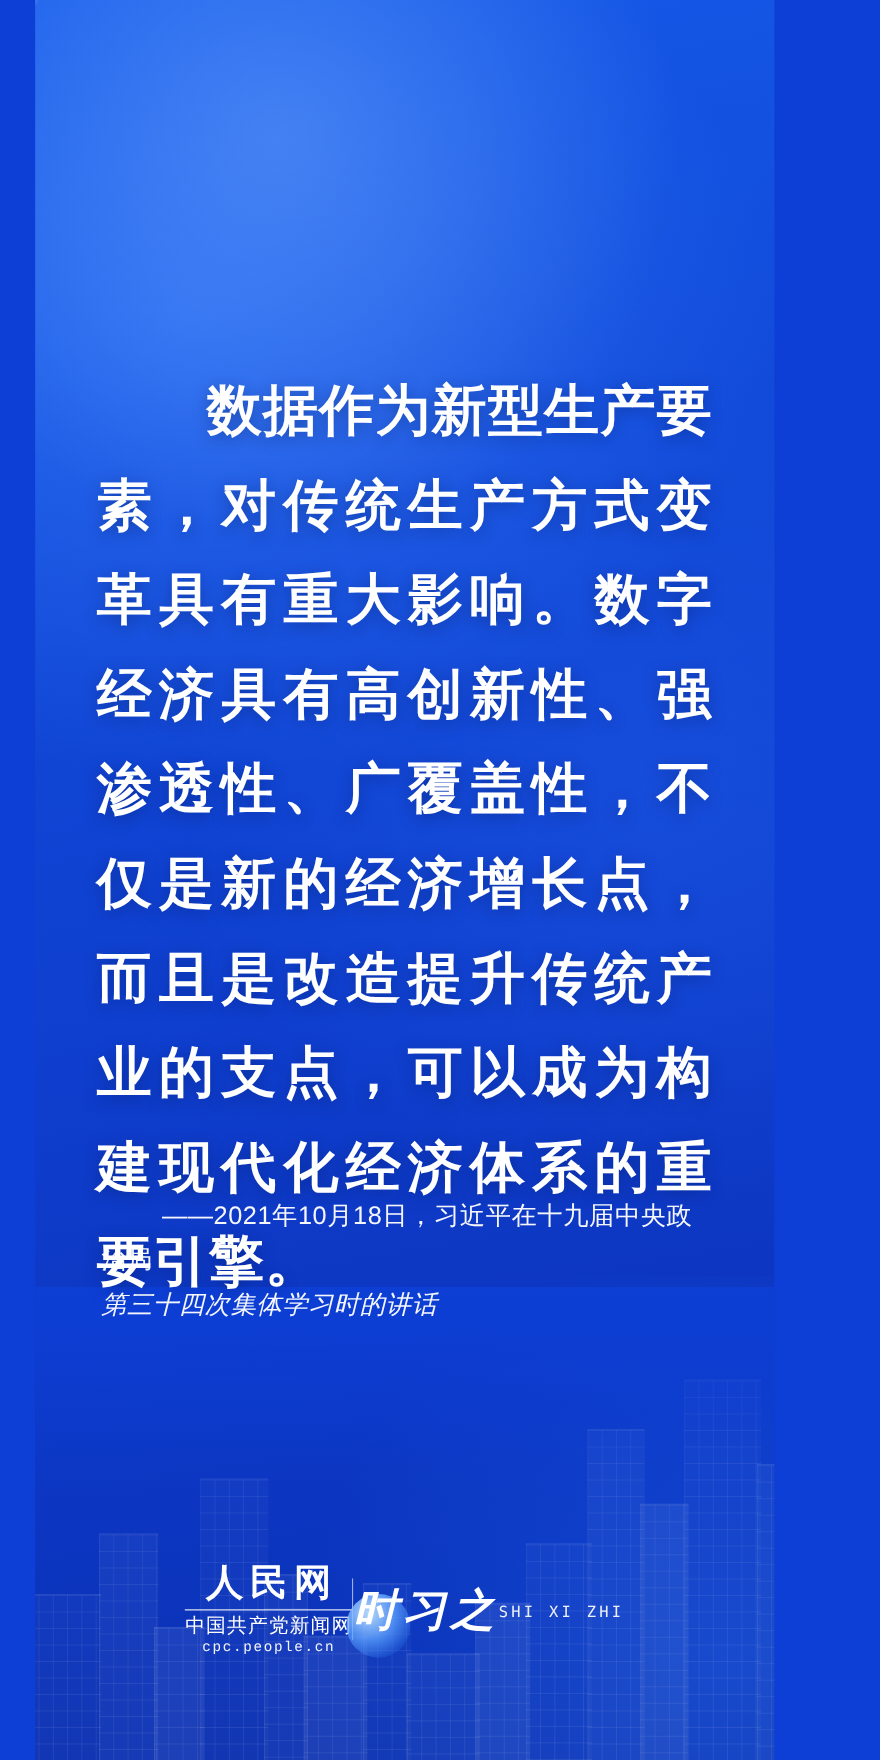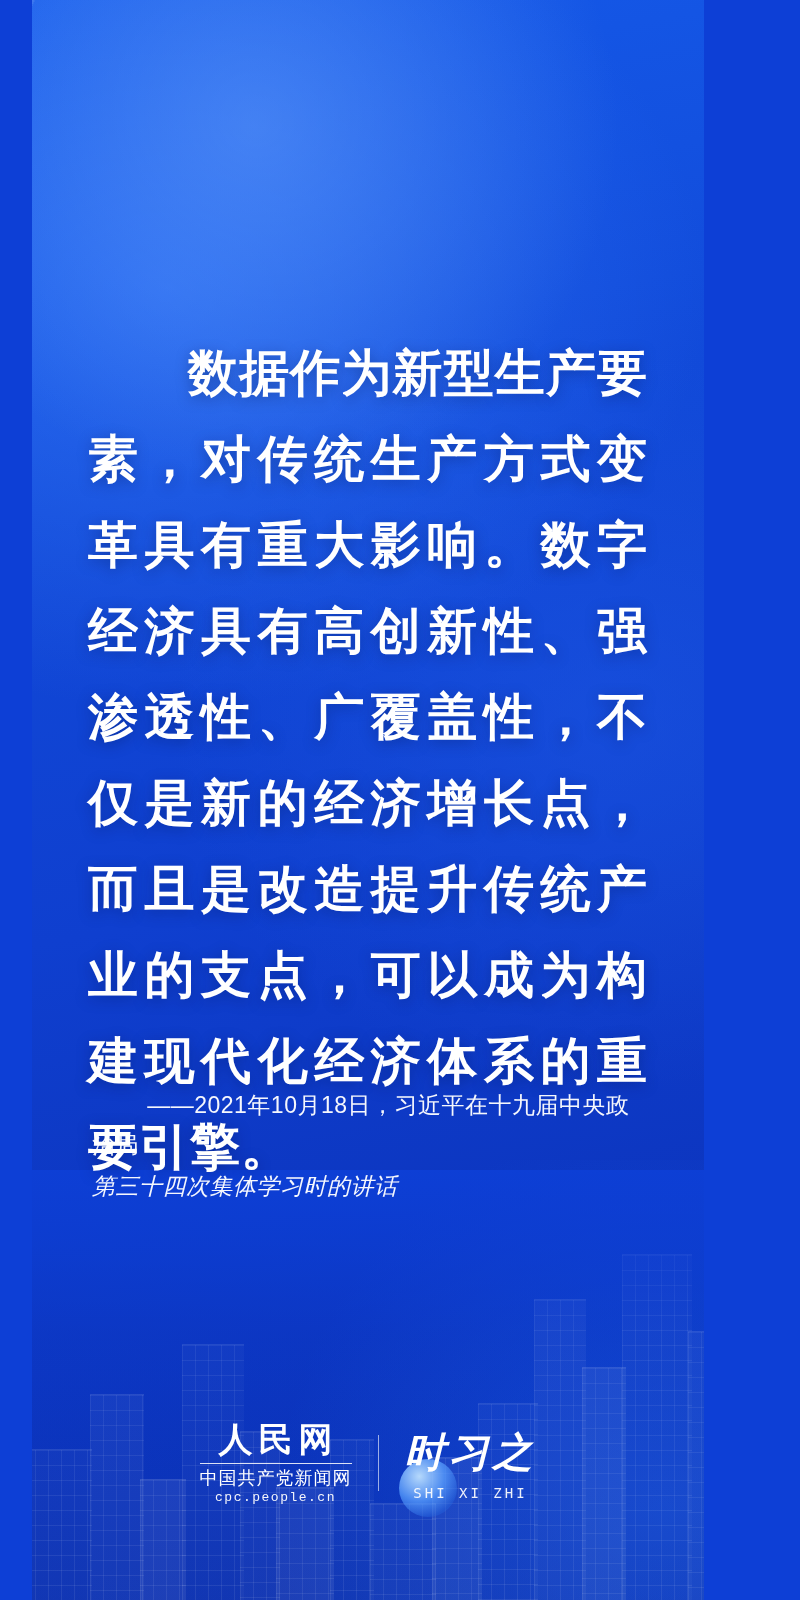--- a/index.html
+++ b/index.html
@@ -107,21 +107,20 @@
   .attribution .line2 { display: block; font-style: italic; }
 
   
   .footer {
     position: absolute;
     left: 0; right: 0;
     bottom: 96px;
     display: flex;
     align-items: center;
     justify-content: center;
-    gap: 26px;
   }
   .rmw {
     display: flex;
     flex-direction: column;
     align-items: center;
     color: #fff;
     line-height: 1;
   }
   .rmw .cn {
     font-family: "DejaVu Serif", serif;
@@ -145,21 +144,21 @@
     opacity: 0.95;
   }
   .divider-v {
     width: 1px;
     height: 56px;
     background: rgba(255,255,255,0.6);
   }
   .sxz {
     position: relative;
     display: flex;
-    flex-direction: column;
+    flex-direction: row;
     align-items: center;
     color: #fff;
   }
   .sxz .orb {
     position: absolute;
     left: -6px;
     bottom: -16px;
     width: 58px;
     height: 58px;
     border-radius: 50%;

